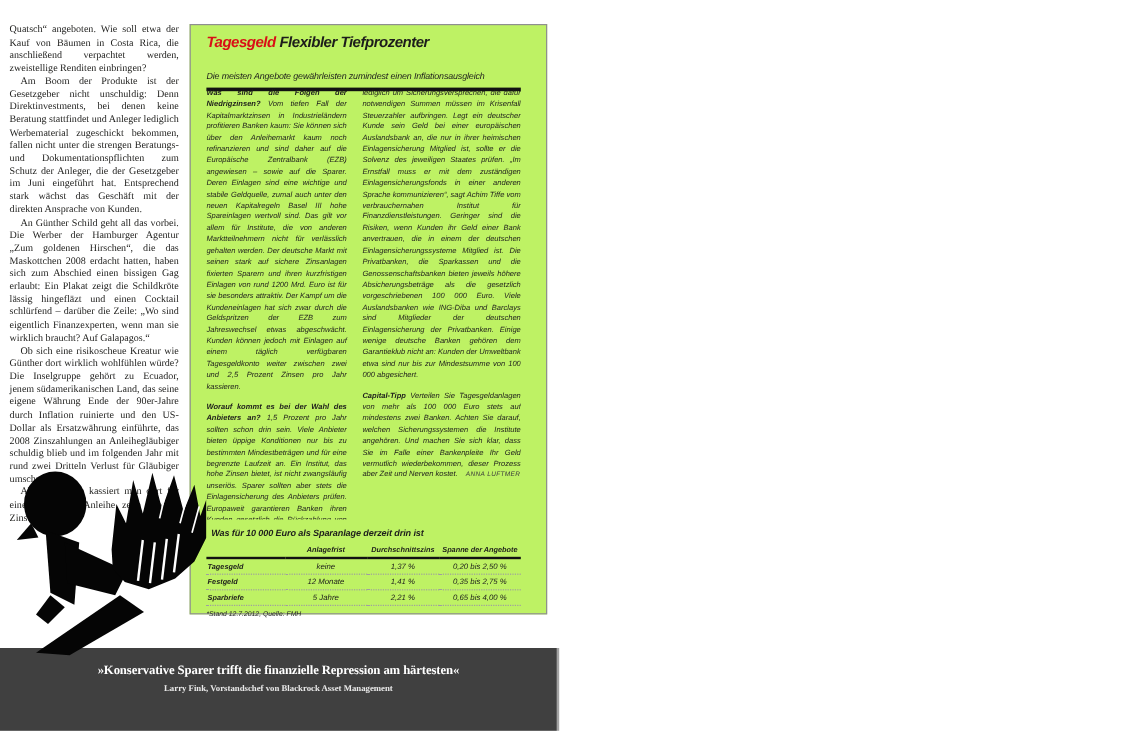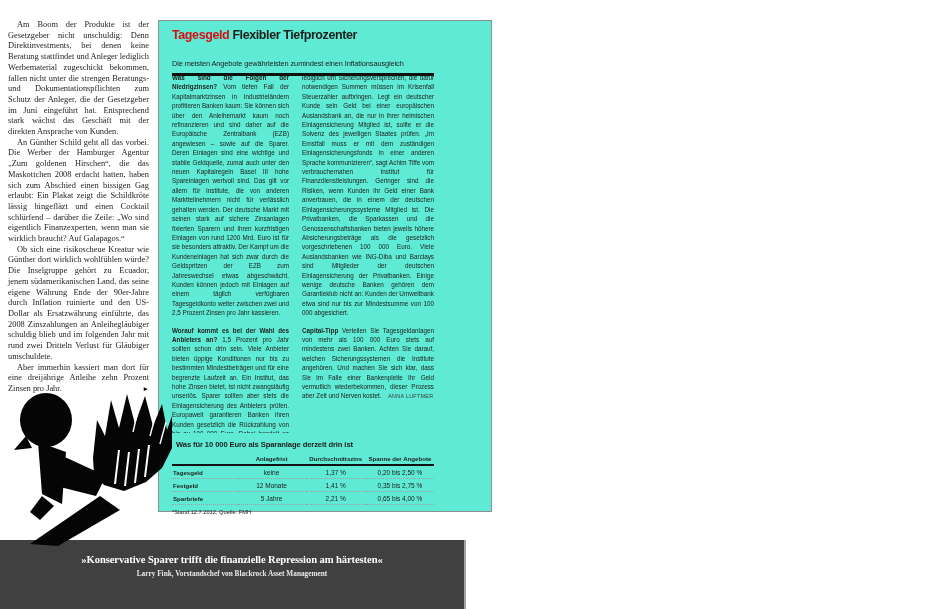--- a/index.html
+++ b/index.html
@@ -5,22 +5,22 @@
   html,body{margin:0;padding:0;}
   body{width:940px;height:609px;background:#ffffff;position:relative;overflow:hidden;
        font-family:"Liberation Serif", serif;color:#1d1d1b;}
   
   .left-col{position:absolute;left:8px;top:20px;width:141px;
     font-size:8.4px;line-height:10.7px;text-align:justify;}
   .left-col p{margin:0;}
   .left-col p.ind{text-indent:9px;}
   .cont-arrow{float:right;font-size:6.5px;line-height:10.7px;color:#000;}
   
-  .article-card{position:absolute;left:158px;top:20px;width:334px;height:492px;
-    border:1px solid #8f8f8f;background:#5eead4;box-sizing:border-box;z-index:1;}
+  .article-card{position:absolute;left:158px;top:20px;width:298px;height:492px;
+    border:1px solid #8f8f8f;background:#bef264;box-sizing:border-box;z-index:1;font-style:italic;}
   .art-head{position:absolute;left:13px;top:7px;width:262px;}
   .kicker-line{font-family:"Liberation Sans", sans-serif;font-weight:bold;
     font-size:12.5px;letter-spacing:-0.4px;margin:0;color:#1d1d1b;}
   .kicker-line .red{color:#d90f16;}
   .subtitle{font-family:"Liberation Sans", sans-serif;font-size:7.4px;letter-spacing:-0.1px;
     margin-top:17px;color:#1d1d1b;}
   .head-rule{height:3px;background:#111;margin-top:5px;width:262px;}
   .art-cols{position:absolute;left:13px;top:52px;width:262px;height:360px;overflow:hidden;
     display:flex;font-family:"Liberation Sans", sans-serif;font-size:6.3px;line-height:9.4px;
     text-align:justify;}
@@ -49,20 +49,21 @@
   .quote{margin-top:14px;text-align:center;color:#fff;font-family:"Liberation Serif", serif;
     font-weight:bold;font-size:10.6px;letter-spacing:-0.1px;}
   .attattr{margin-top:4px;text-align:center;color:#e9e9e9;font-family:"Liberation Serif", serif;
     font-weight:bold;font-size:7.3px;}
   .fold-line{position:absolute;left:464px;top:540px;width:2px;height:69px;background:#a3a3a3;}
 </style>
 </head>
 <body>
 
 <div class="left-col">
+  <p>Quatsch“ angeboten. Wie soll etwa der Kauf von Bäumen in Costa Rica, die anschließend verpachtet werden, zweistellige Renditen einbringen?</p>
   <p class="ind">Am Boom der Produkte ist der Gesetzgeber nicht unschuldig: Denn Direktinvestments, bei denen keine Beratung stattfindet und Anleger lediglich Werbematerial zugeschickt bekommen, fallen nicht unter die strengen Beratungs- und Dokumentationspflichten zum Schutz der Anleger, die der Gesetzgeber im Juni eingeführt hat. Entsprechend stark wächst das Geschäft mit der direkten Ansprache von Kunden.</p>
   <p class="ind">An Günther Schild geht all das vorbei. Die Werber der Hamburger Agentur „Zum goldenen Hirschen“, die das Maskottchen 2008 erdacht hatten, haben sich zum Abschied einen bissigen Gag erlaubt: Ein Plakat zeigt die Schildkröte lässig hingefläzt und einen Cocktail schlürfend – darüber die Zeile: „Wo sind eigentlich Finanzexperten, wenn man sie wirklich braucht? Auf Galapagos.“</p>
   <p class="ind">Ob sich eine risikoscheue Kreatur wie Günther dort wirklich wohlfühlen würde? Die Inselgruppe gehört zu Ecuador, jenem südamerikanischen Land, das seine eigene Währung Ende der 90er-Jahre durch Inflation ruinierte und den US-Dollar als Ersatzwährung einführte, das 2008 Zinszahlungen an Anleihegläubiger schuldig blieb und im folgenden Jahr mit rund zwei Dritteln Verlust für Gläubiger umschuldete.</p>
   <p class="ind">
     <span>Aber immerhin kassiert man dort für eine dreijährige Anleihe zehn Prozent Zinsen pro Jahr.</span>
     <span class="cont-arrow">►</span>
   </p>
 </div>
 
 <div class="article-card">

